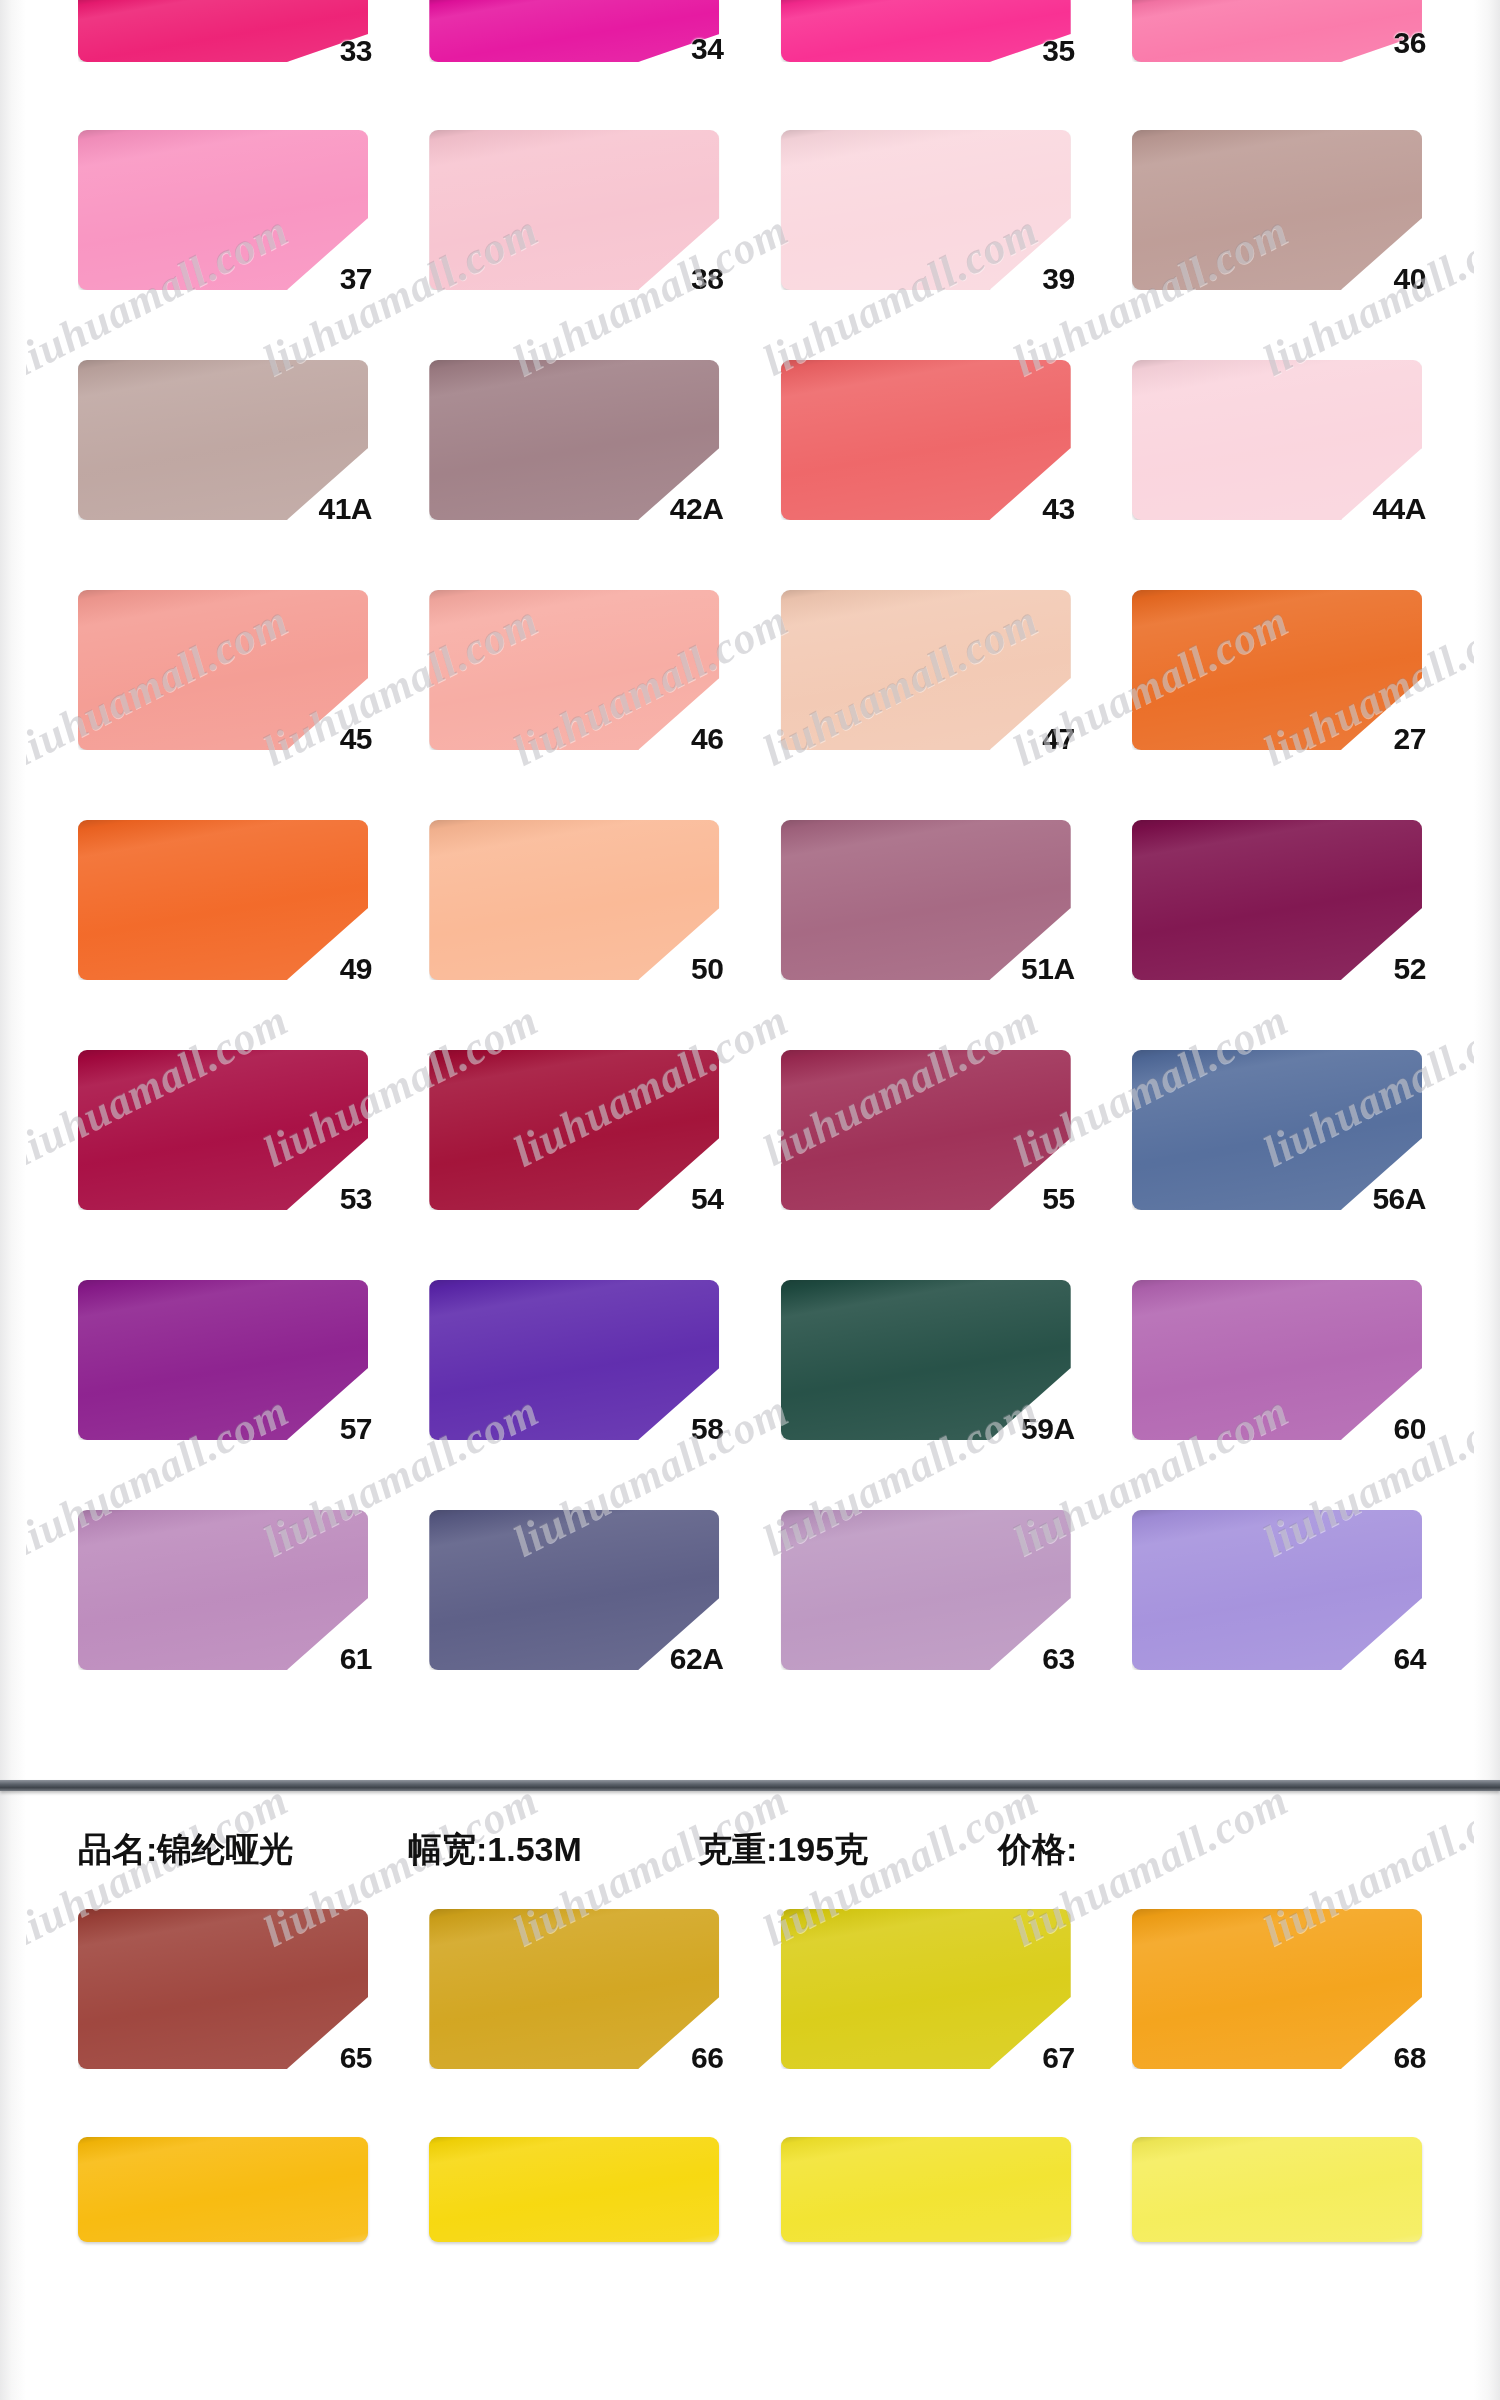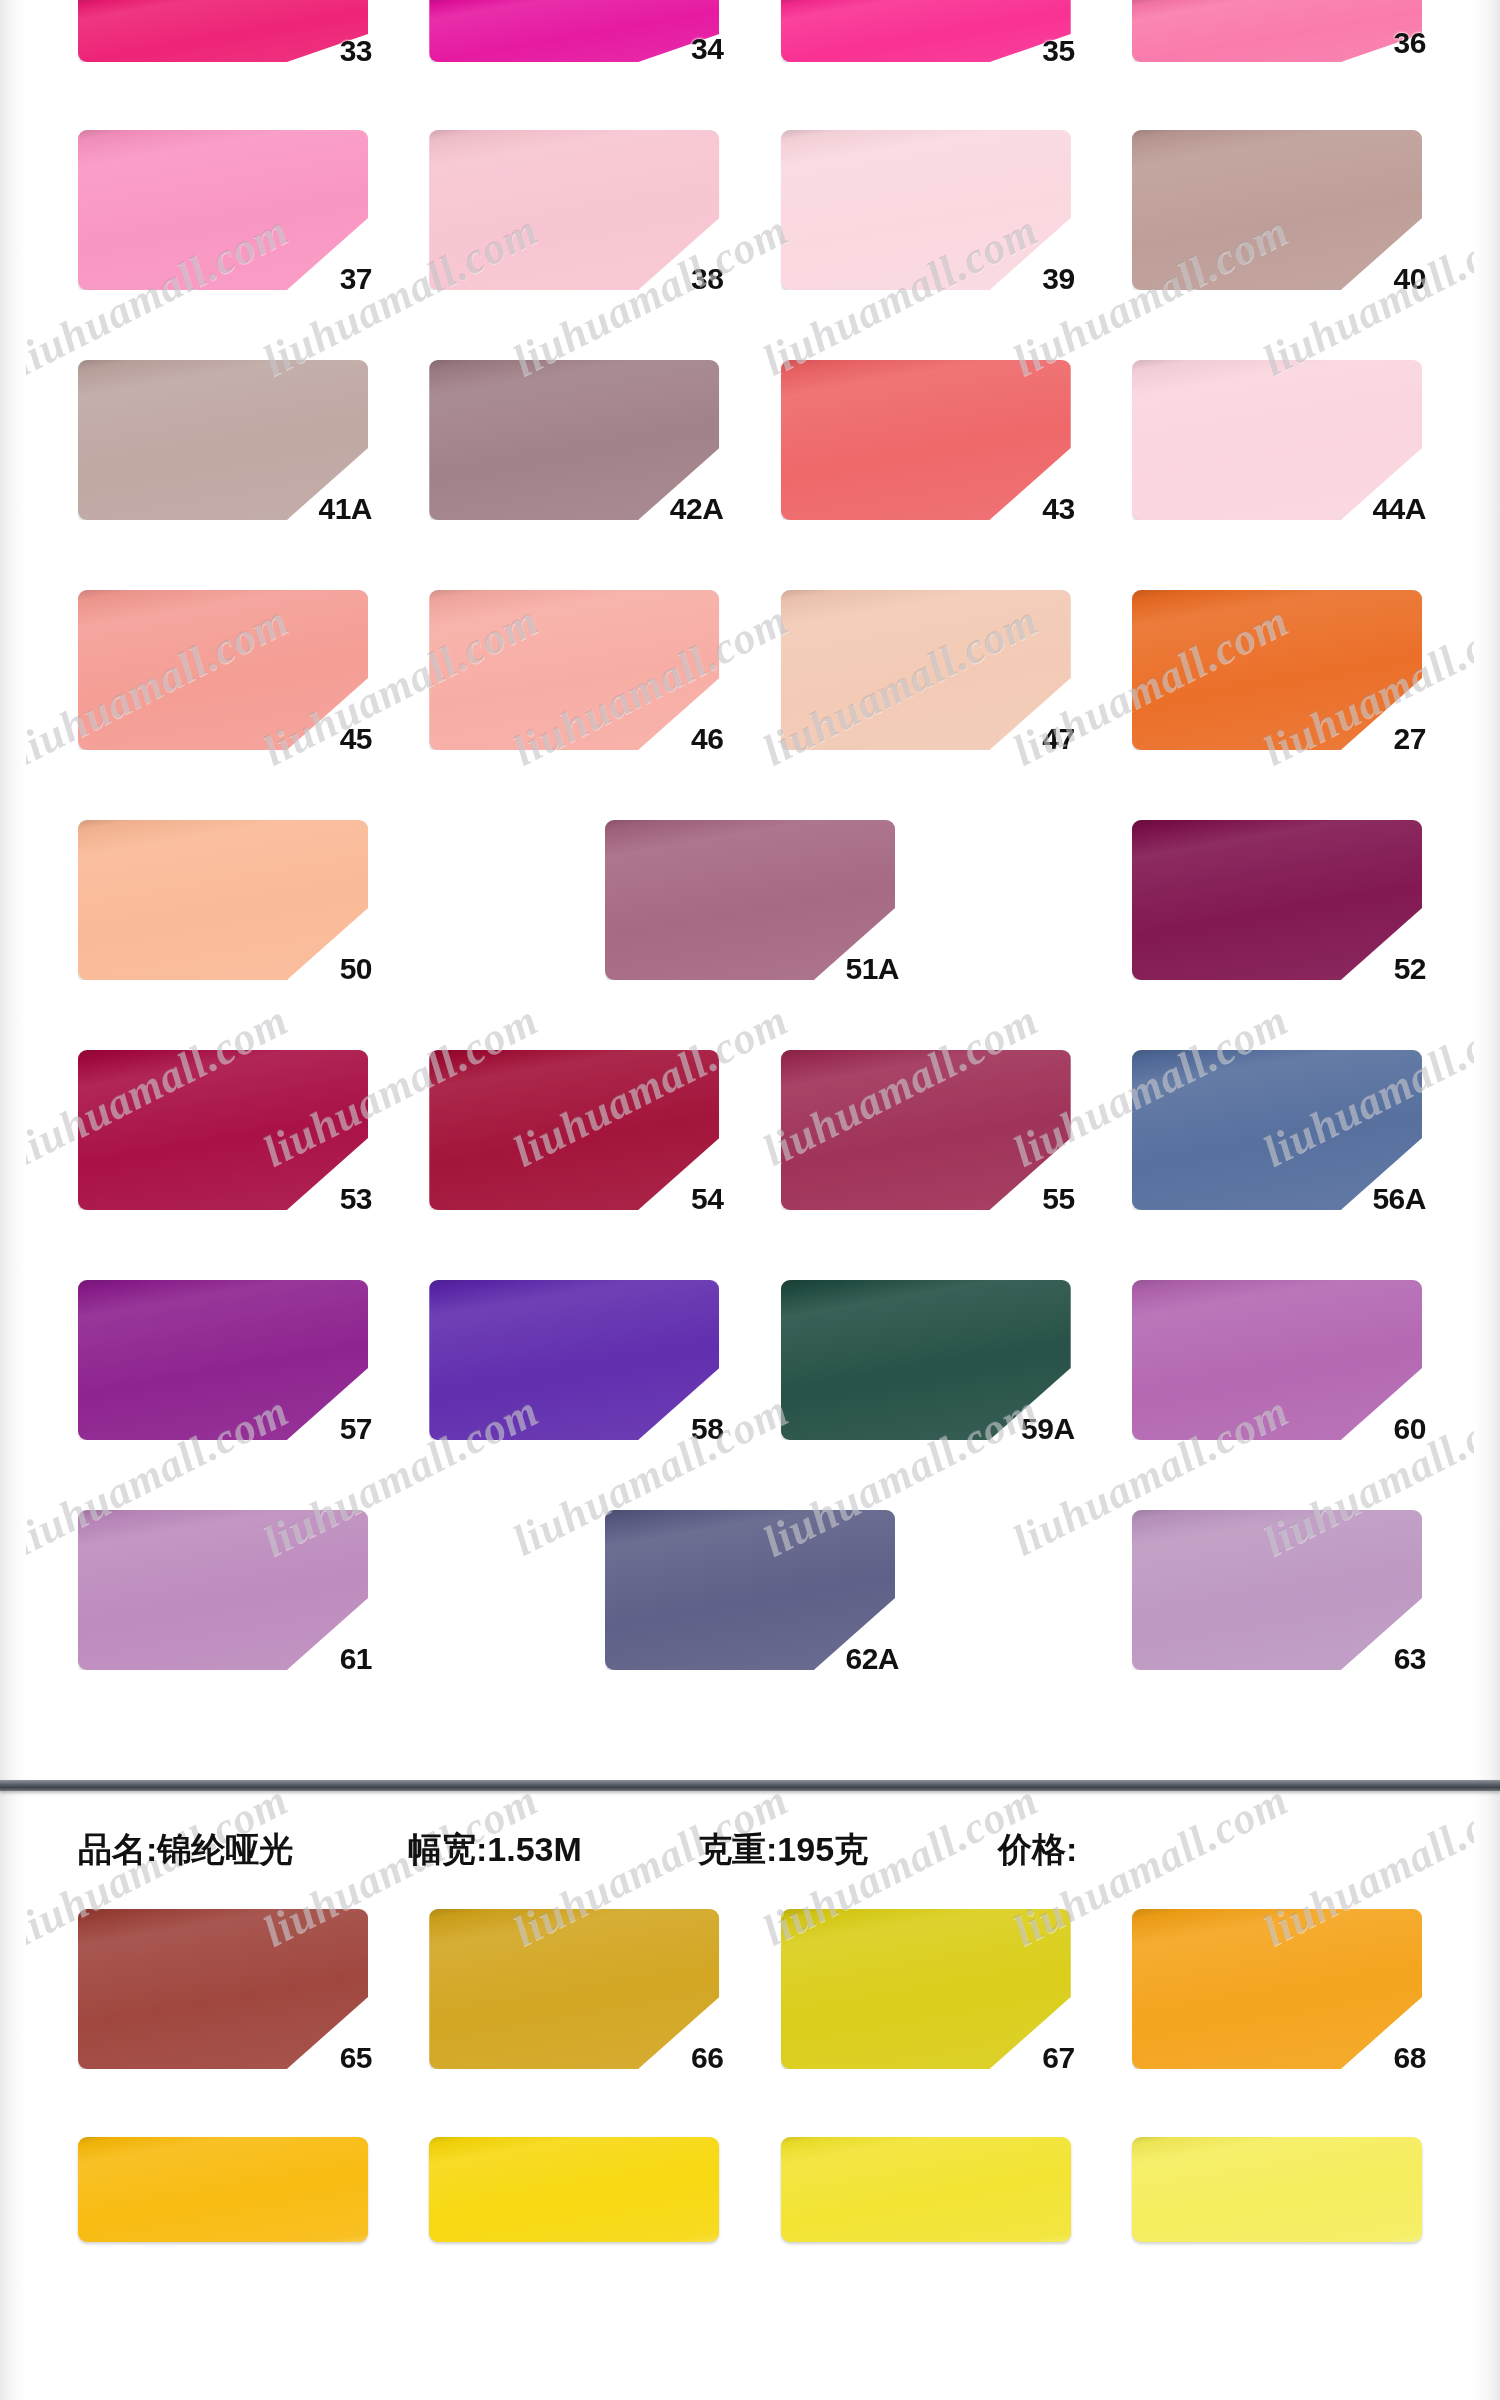--- a/index.html
+++ b/index.html
@@ -286,20 +286,27 @@
             <div class="chip" title="48" style="background: rgb(234, 106, 33);"></div>
             <div class="chip-gloss"></div>
           </div>
           <div class="chip-label">27</div>
         </div>
       </div>
       <div class="row-gap"></div>
       <div class="row">
         <div class="cell">
           <div class="chip-wrap">
+            <div class="chip" title="49" style="background: rgb(242, 101, 34);"></div>
+            <div class="chip-gloss"></div>
+          </div>
+          <div class="chip-label">49</div>
+        </div>
+        <div class="cell">
+          <div class="chip-wrap">
             <div class="chip" title="50" style="background: rgb(250, 183, 147);"></div>
             <div class="chip-gloss"></div>
           </div>
           <div class="chip-label">50</div>
         </div>
         <div class="cell">
           <div class="chip-wrap">
             <div class="chip" title="51A" style="background: rgb(163, 100, 127);"></div>
             <div class="chip-gloss"></div>
           </div>
@@ -390,20 +397,27 @@
             <div class="chip-gloss"></div>
           </div>
           <div class="chip-label">62A</div>
         </div>
         <div class="cell">
           <div class="chip-wrap">
             <div class="chip" title="63" style="background: rgb(187, 149, 192);"></div>
             <div class="chip-gloss"></div>
           </div>
           <div class="chip-label">63</div>
+        </div>
+        <div class="cell">
+          <div class="chip-wrap">
+            <div class="chip" title="64" style="background: rgb(163, 143, 220);"></div>
+            <div class="chip-gloss"></div>
+          </div>
+          <div class="chip-label">64</div>
         </div>
       </div>
       <div class="row-gap"></div>
       <div style="height: 40px;"></div>
     </div>
 
   <div class="divider" id="section-divider"></div>
 
   <div class="spec-bar">
     <div class="spec-item spec-name">品名:锦纶哑光</div>

